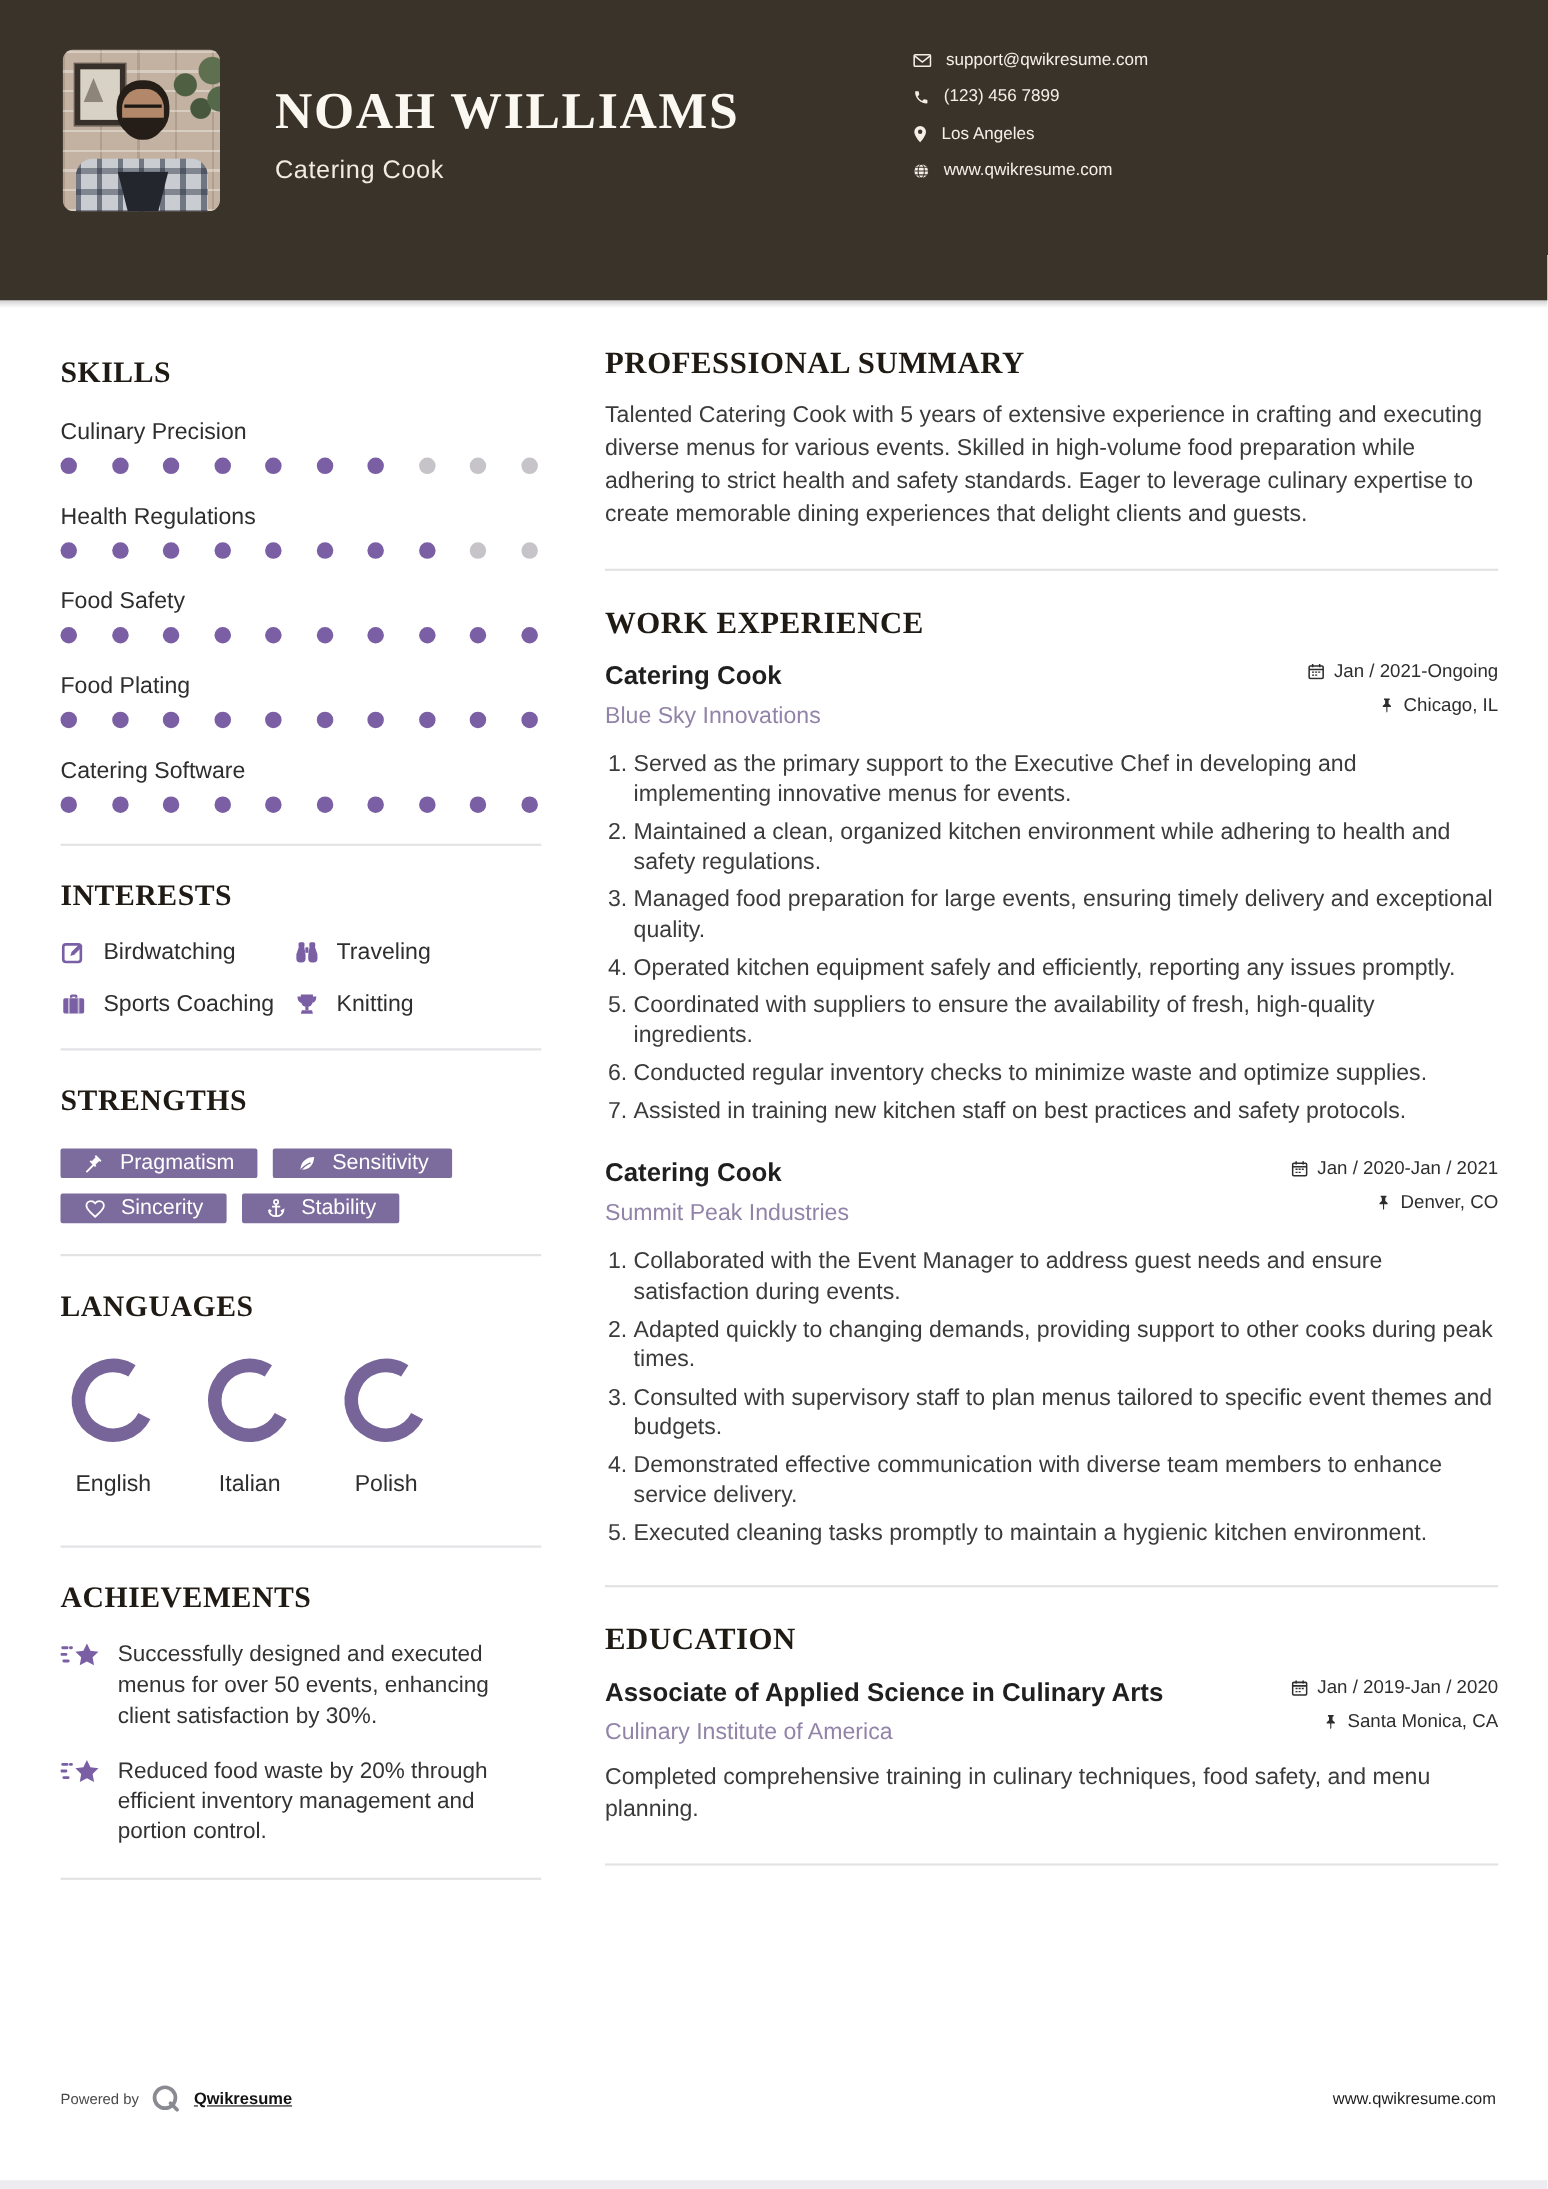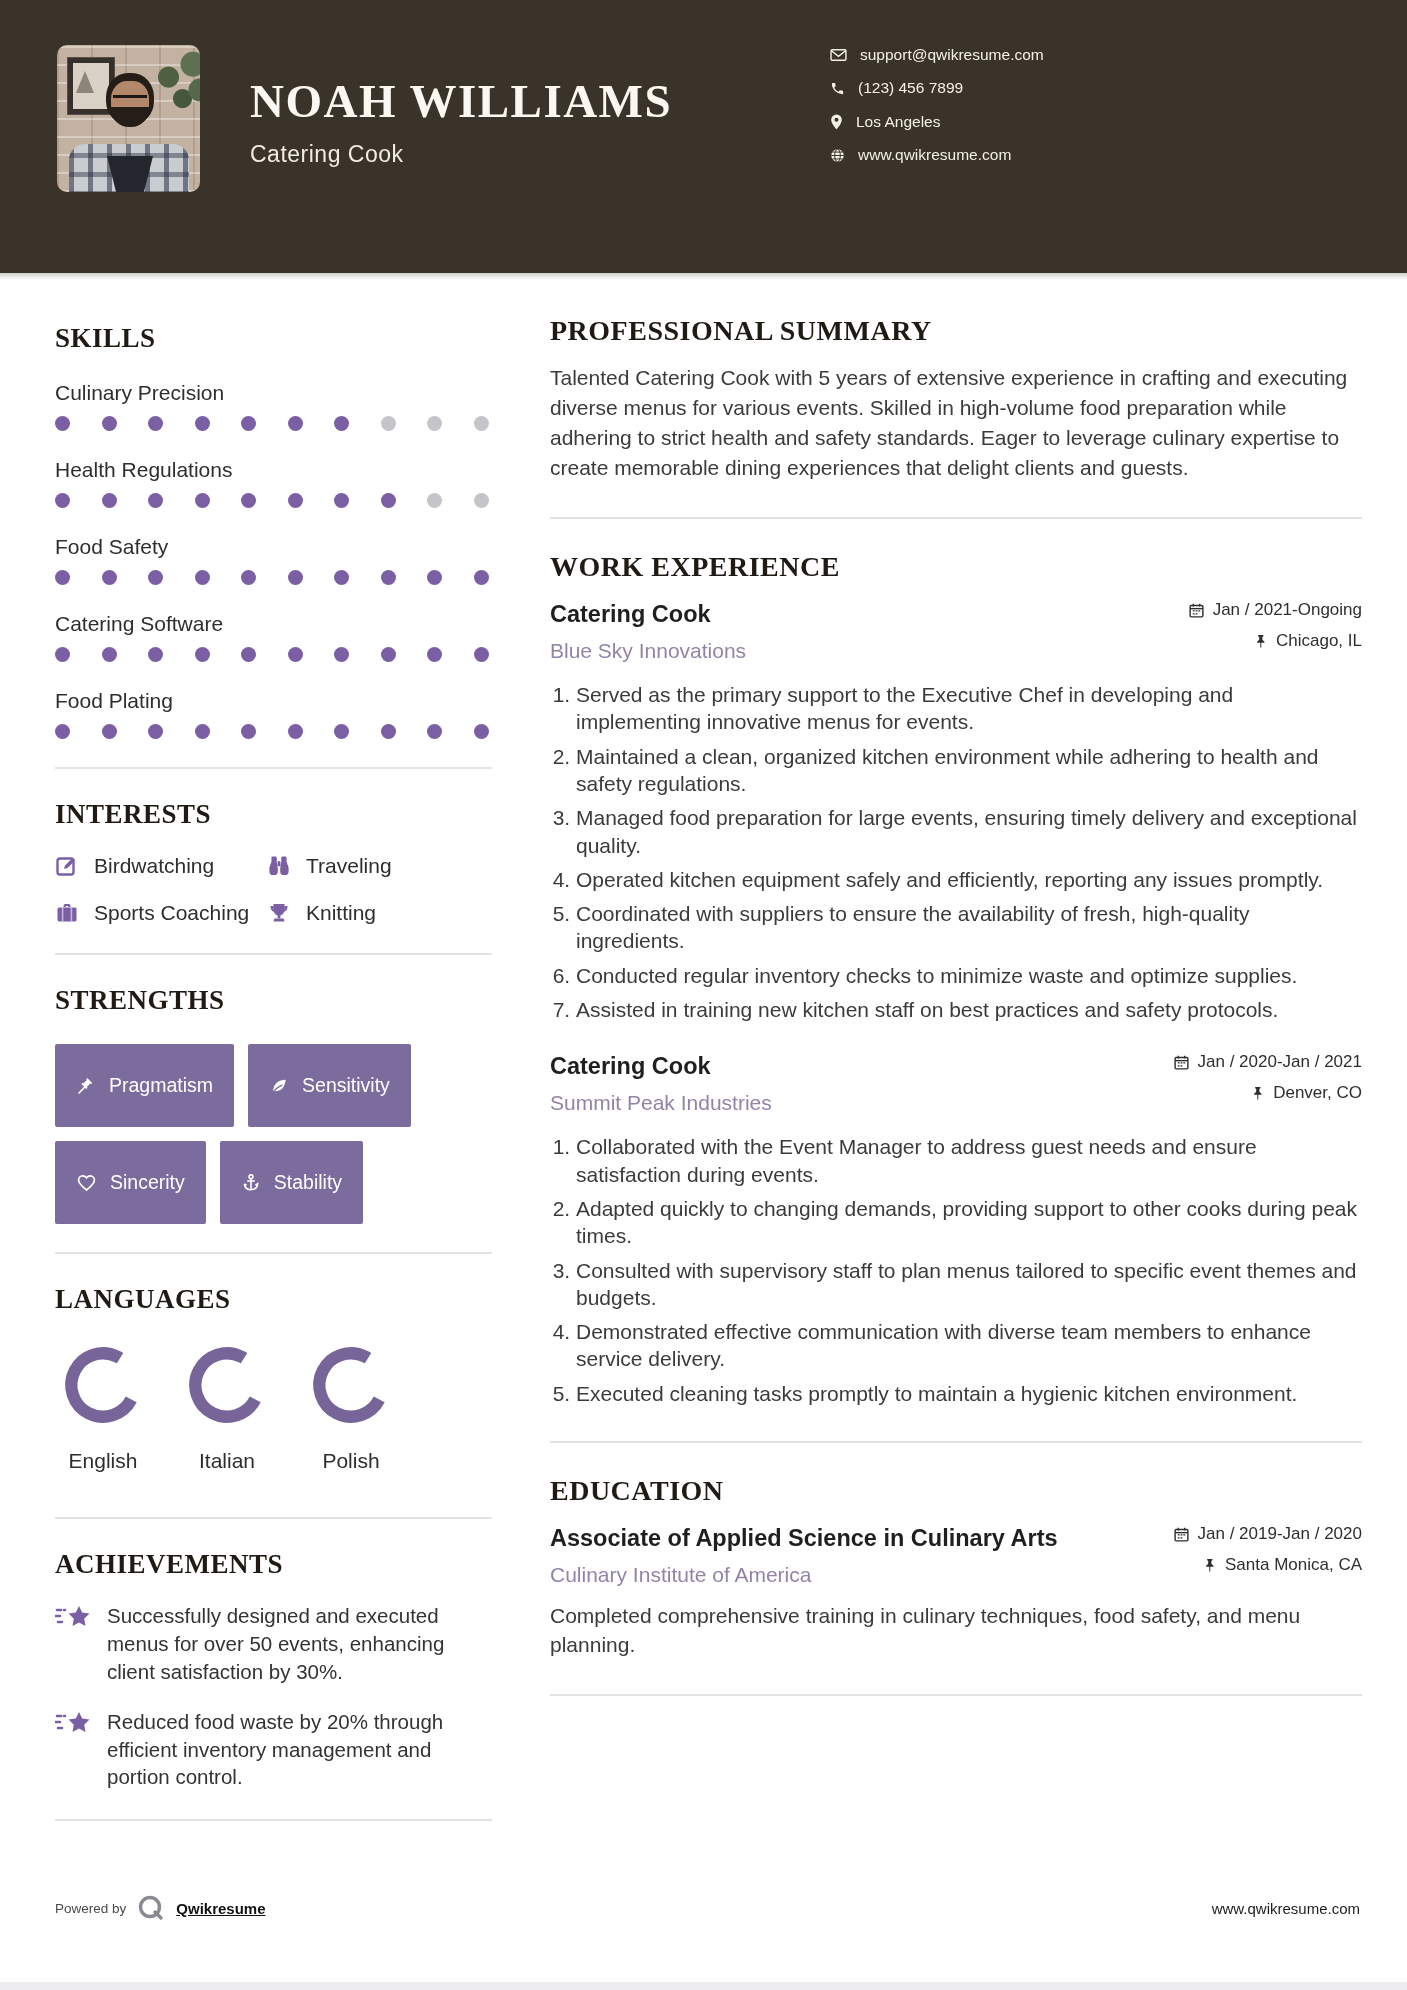--- a/index.html
+++ b/index.html
@@ -61,21 +61,21 @@
   .dot:last-child{margin-right:0;}
   .dot.on{background:#7b5fa4;}
 
   
   .int-grid{display:grid;grid-template-columns:212px 1fr;row-gap:23px;margin-top:24px;}
   .int-item{display:flex;align-items:center;gap:15px;font-size:21px;color:#2e2e2e;}
 
   
   .tags{display:flex;flex-wrap:wrap;gap:14px;margin-top:28px;}
   .tag{display:flex;align-items:center;gap:13px;background:#7c6b9d;color:#ffffff;
-       font-size:19.5px;padding:30px 21px;border-radius:2px;justify-content:center;}
+       font-size:19.5px;padding:2px 21px;border-radius:2px;justify-content:center;}
 
   
   .langs{display:flex;gap:28px;margin-top:26px;}
   .lang{width:96px;text-align:center;}
   .lang-label{margin-top:20px;font-size:21px;color:#2e2e2e;}
 
   
   .ach-item{display:flex;gap:12px;margin-top:22px;}
   .ach-text{font-size:20.5px;line-height:1.36;color:#333;}
   .ach-item svg{flex:0 0 auto;margin-top:2px;}
@@ -168,25 +168,25 @@
     </div>
     <div class="skill">
       <div class="skill-label">Health Regulations</div>
       <div class="skill-dots"><span class="dot on"></span><span class="dot on"></span><span class="dot on"></span><span class="dot on"></span><span class="dot on"></span><span class="dot on"></span><span class="dot on"></span><span class="dot on"></span><span class="dot"></span><span class="dot"></span></div>
     </div>
     <div class="skill">
       <div class="skill-label">Food Safety</div>
       <div class="skill-dots"><span class="dot on"></span><span class="dot on"></span><span class="dot on"></span><span class="dot on"></span><span class="dot on"></span><span class="dot on"></span><span class="dot on"></span><span class="dot on"></span><span class="dot on"></span><span class="dot on"></span></div>
     </div>
     <div class="skill">
+      <div class="skill-label">Food Plating</div>
+      <div class="skill-dots"><span class="dot on"></span><span class="dot on"></span><span class="dot on"></span><span class="dot on"></span><span class="dot on"></span><span class="dot on"></span><span class="dot on"></span><span class="dot on"></span><span class="dot on"></span><span class="dot on"></span></div>
+    </div>
+    <div class="skill">
       <div class="skill-label">Catering Software</div>
-      <div class="skill-dots"><span class="dot on"></span><span class="dot on"></span><span class="dot on"></span><span class="dot on"></span><span class="dot on"></span><span class="dot on"></span><span class="dot on"></span><span class="dot on"></span><span class="dot on"></span><span class="dot on"></span></div>
-    </div>
-    <div class="skill">
-      <div class="skill-label">Food Plating</div>
       <div class="skill-dots"><span class="dot on"></span><span class="dot on"></span><span class="dot on"></span><span class="dot on"></span><span class="dot on"></span><span class="dot on"></span><span class="dot on"></span><span class="dot on"></span><span class="dot on"></span><span class="dot on"></span></div>
     </div>
 
     <hr class="divider">
     <h2 class="sec" style="margin-top:30px;">INTERESTS</h2>
 
     <div class="int-grid">
       <div class="int-item">
         <svg width="24" height="24" viewBox="0 0 24 24">
           <rect x="2.5" y="4.5" width="16" height="16" rx="2.5" fill="none" stroke="#7b5fa4" stroke-width="2.4"></rect>

